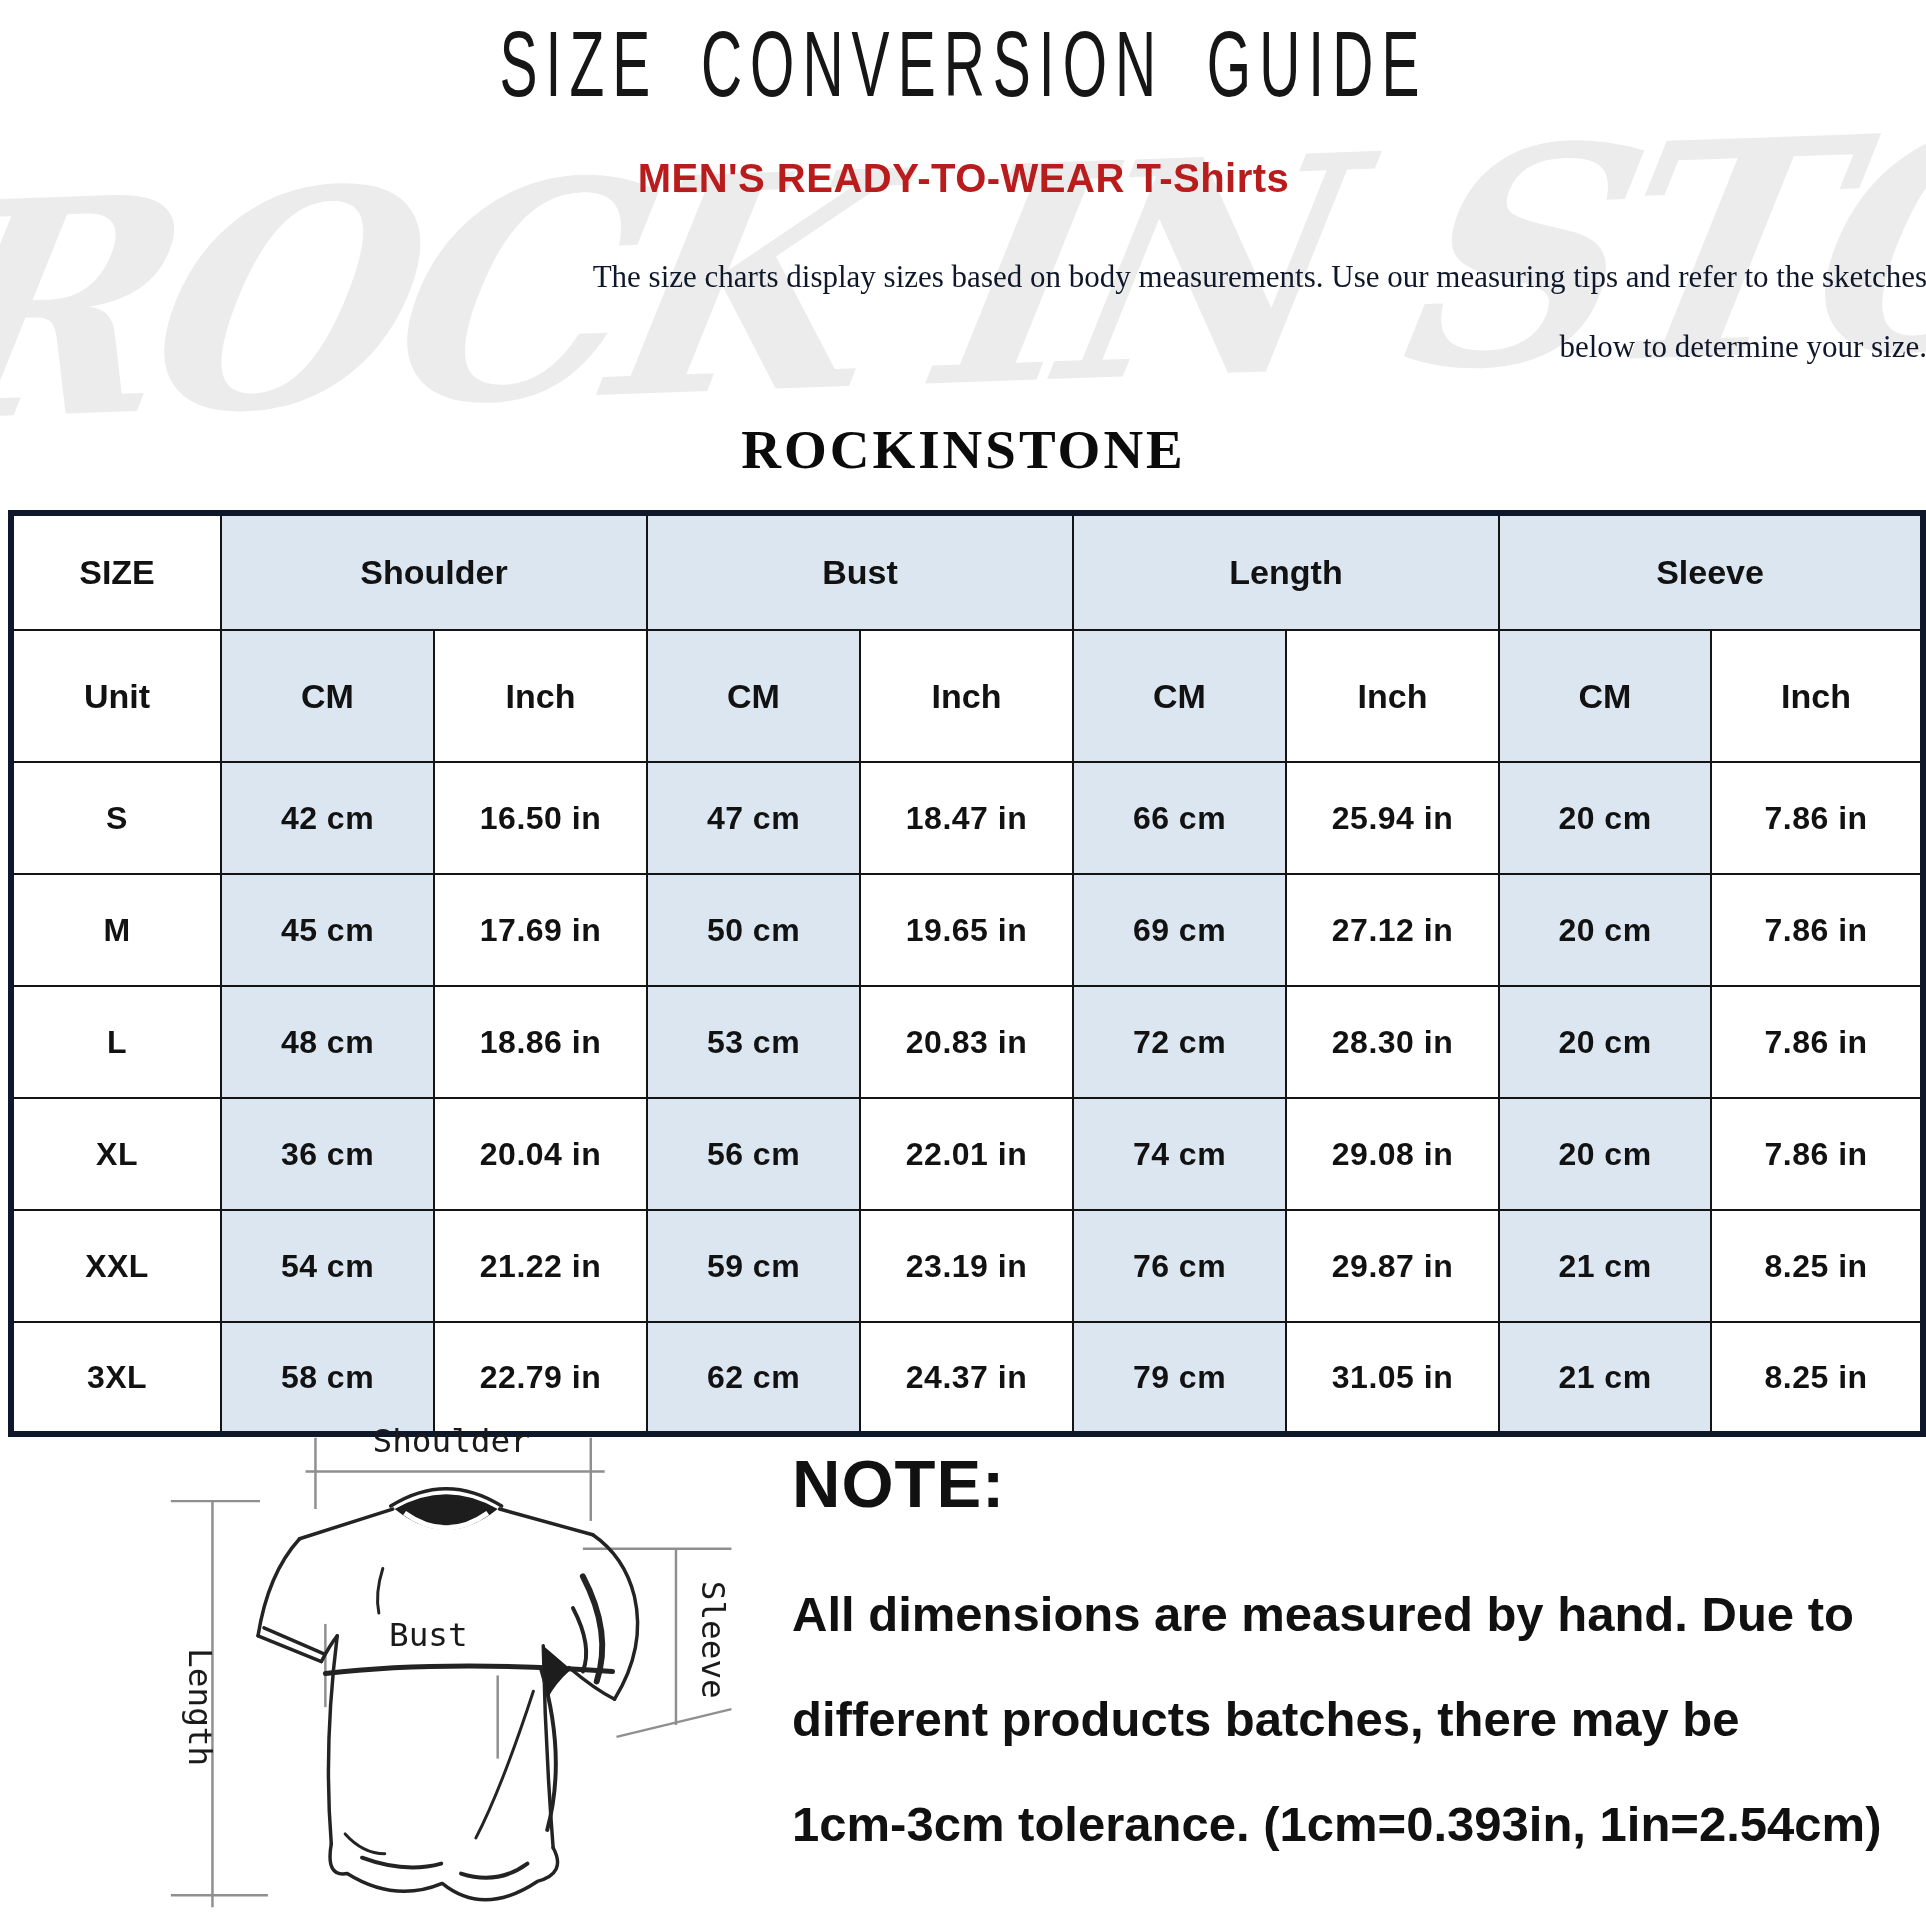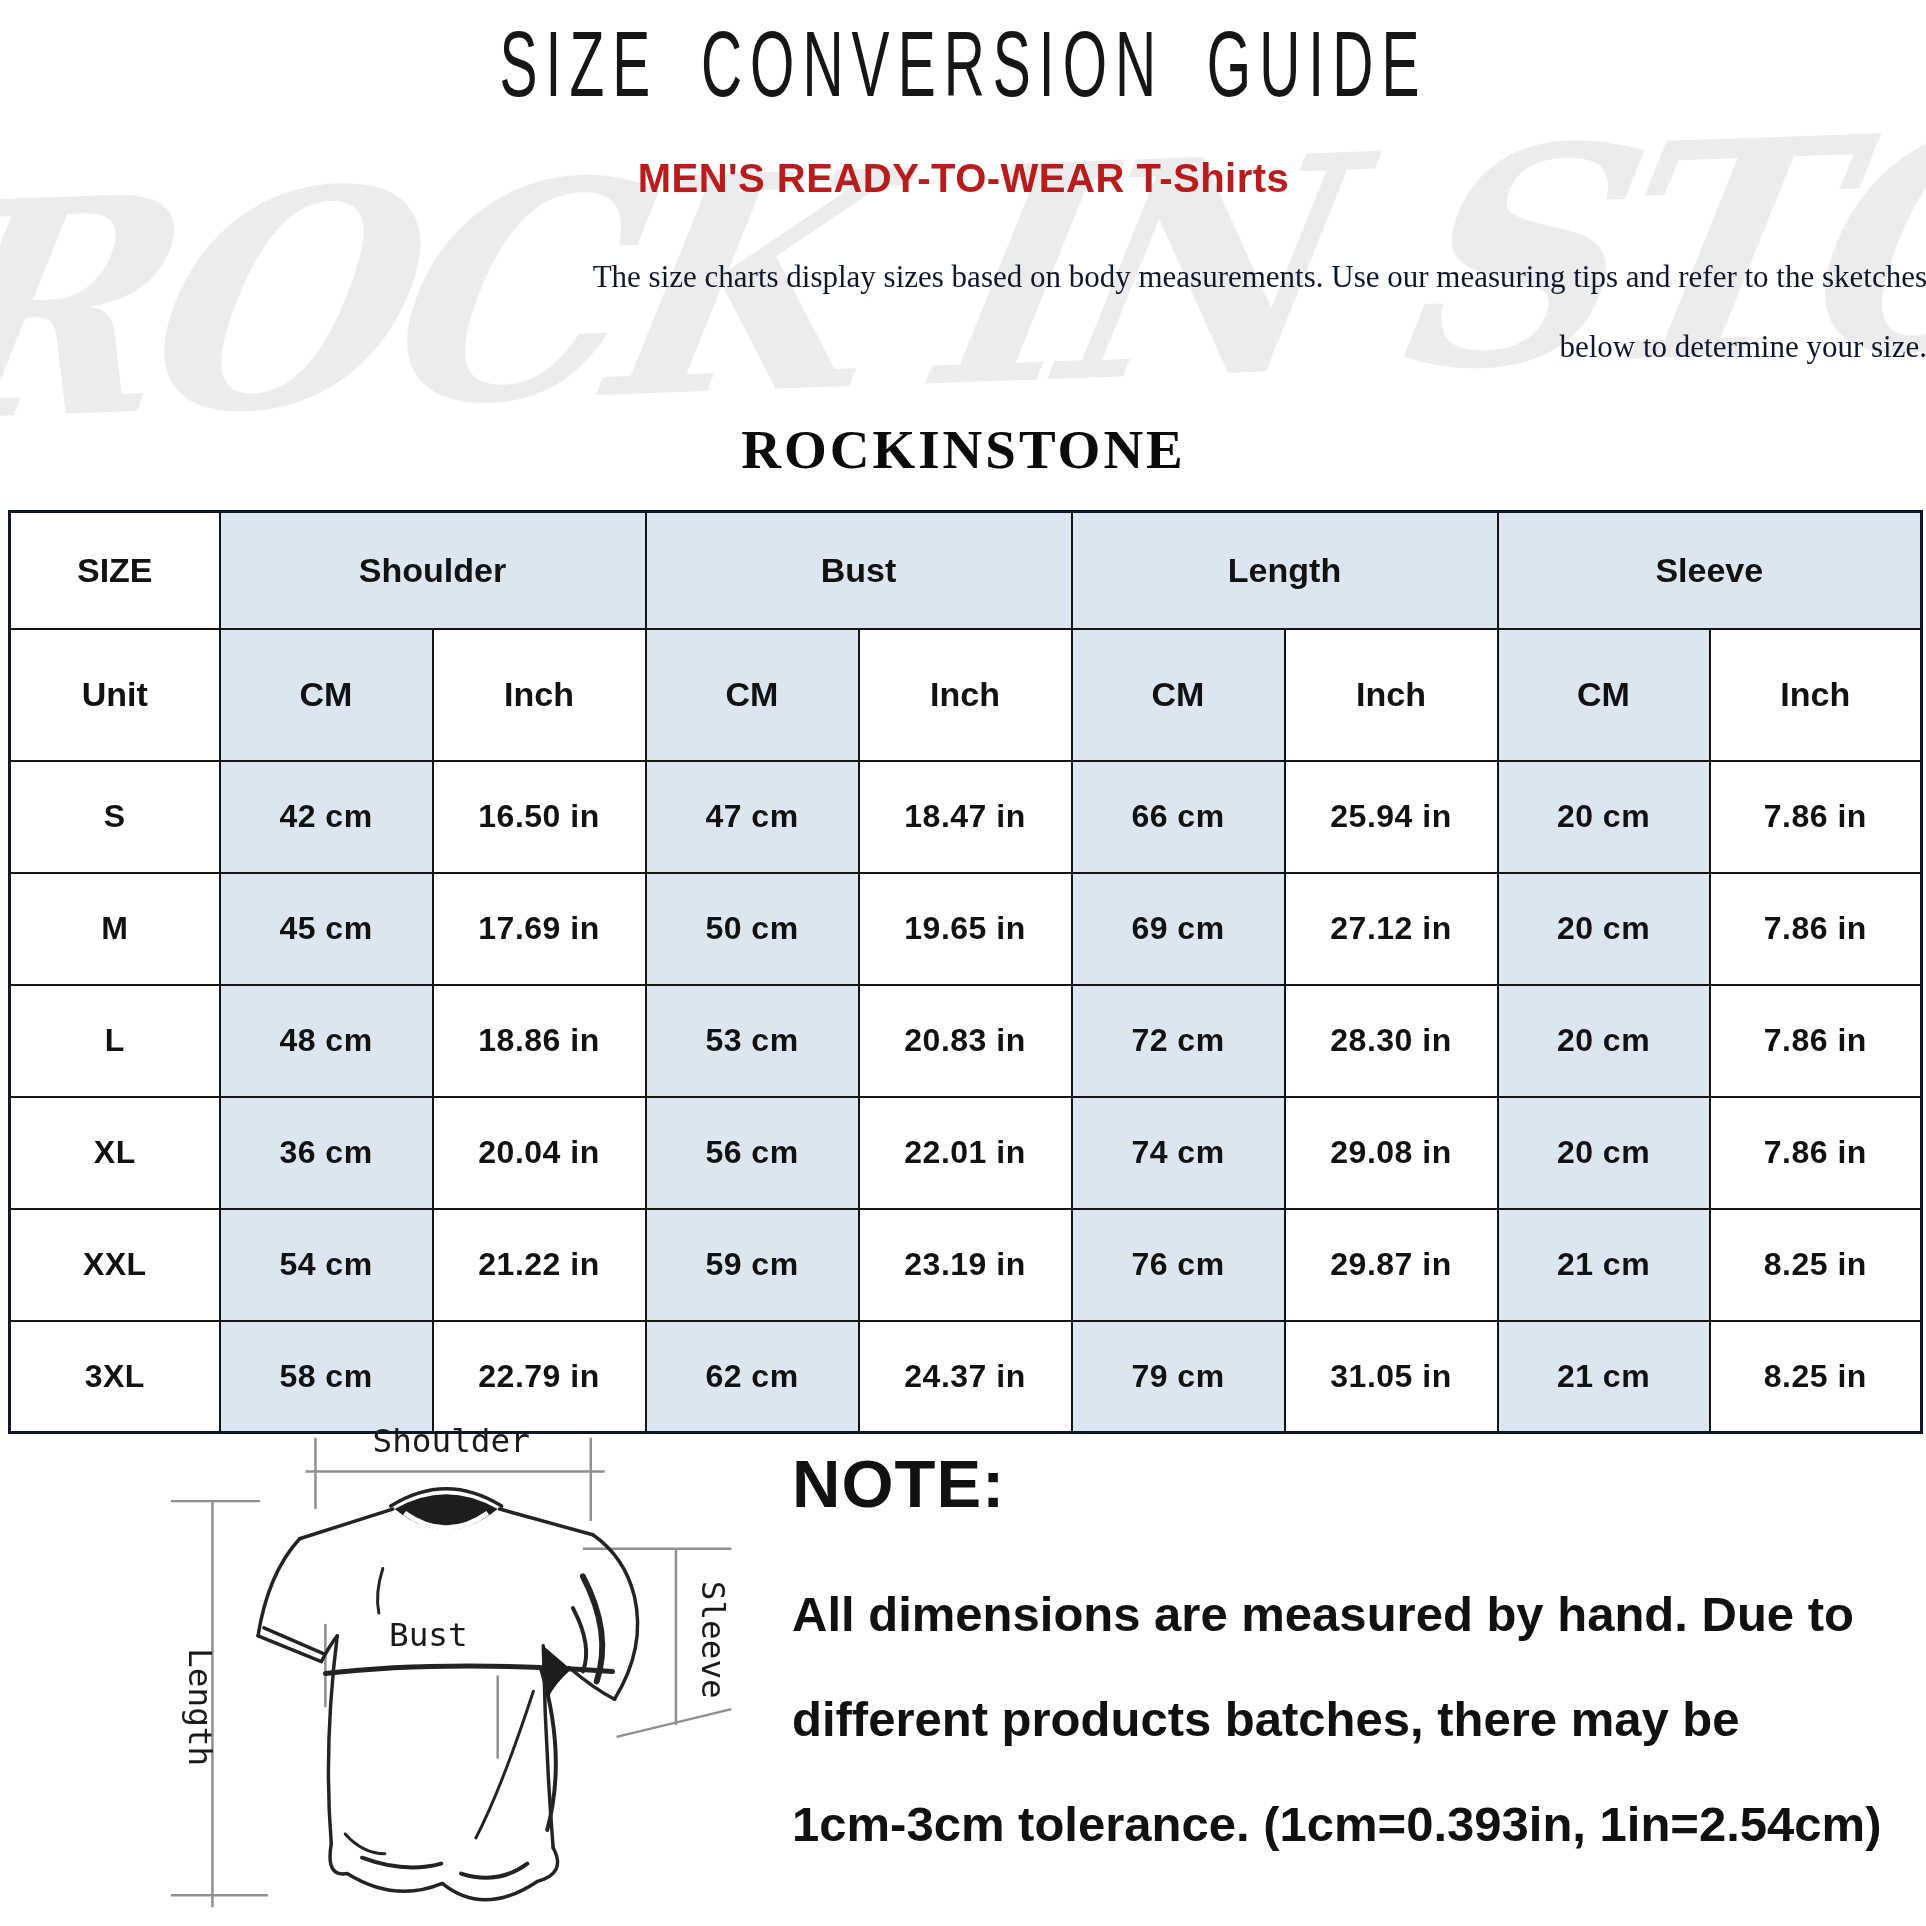--- a/index.html
+++ b/index.html
@@ -35,21 +35,21 @@
   .desc-2{top:329px;}
   .brand{
     top:404px;left:0;width:100%;text-align:center;
     font-family:"Liberation Serif",serif;font-weight:bold;
     font-size:55px;letter-spacing:3px;color:#0b0b0b;margin-top:14px;
   }
   
   table.size-table{
     position:absolute;z-index:1;left:8px;top:510px;width:1911px;height:899px;
     border-collapse:collapse;table-layout:fixed;background:#0f766e;
-    border:3px solid #0f172a;
+    border:6px solid #0f172a;
   }
   .size-table th,.size-table td{
     border:2px solid #141414;text-align:center;vertical-align:middle;
     padding:0;font-weight:bold;color:#121212;background:#ffffff;
   }
   .size-table thead th{font-size:34px;}
   .size-table tbody td{font-size:32px;letter-spacing:0.5px;}
   .size-table .blue{background:#dce6f1;}
   tr.r-group{height:117px;}
   tr.r-unit{height:132px;}

